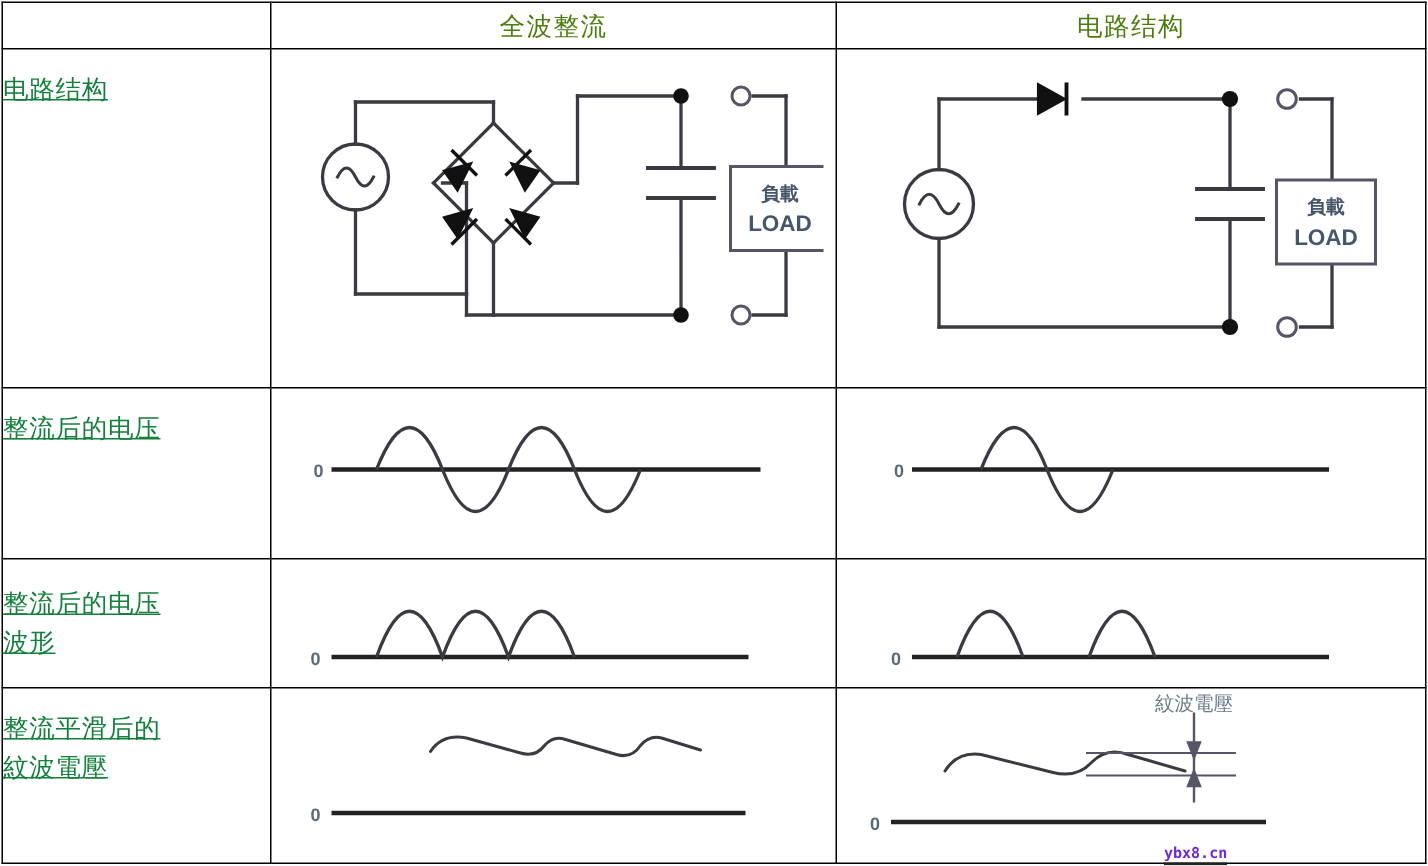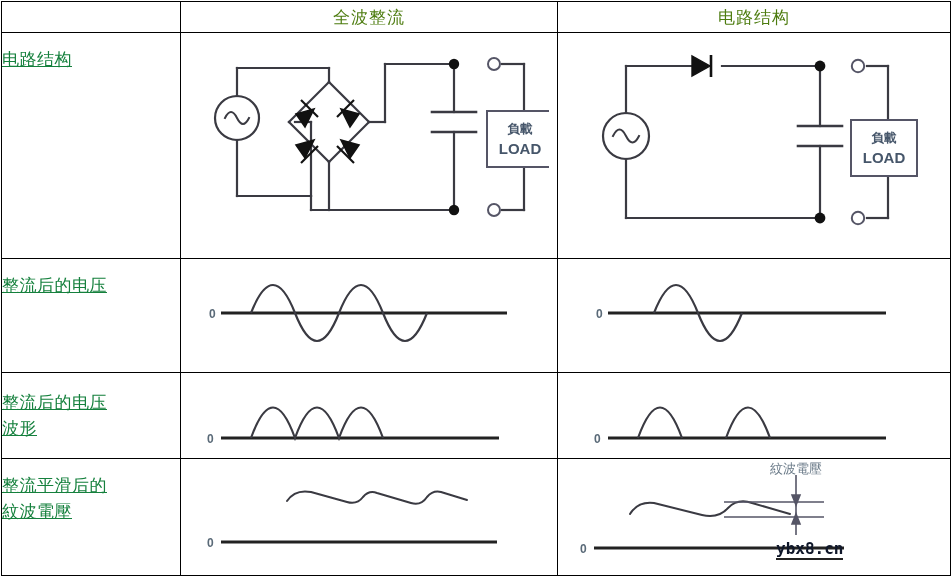--- a/index.html
+++ b/index.html
@@ -56,25 +56,25 @@
   .cellwrap {
     position: relative;
     width: 100%; height: 100%;
     display: flex;
     align-items: center;
     justify-content: center;
   }
   svg { display: block; }
   .wm {
     position: absolute;
-    left: 776px; top: 540px;
+    left: 776px; top: 564px;
     font-family: "DejaVu Sans Mono", "Liberation Mono", monospace;
-    font-size: 16px;
+    font-size: 10px;
     font-weight: bold;
-    color: #0f172a;
+    color: #6d28d9;
     letter-spacing: 0px;
     border-bottom: 2px solid #222222;
     padding-bottom: 0px;
     line-height: 1.1;
   }
 </style>
 </head>
 <body>
 
 <div id="page">

